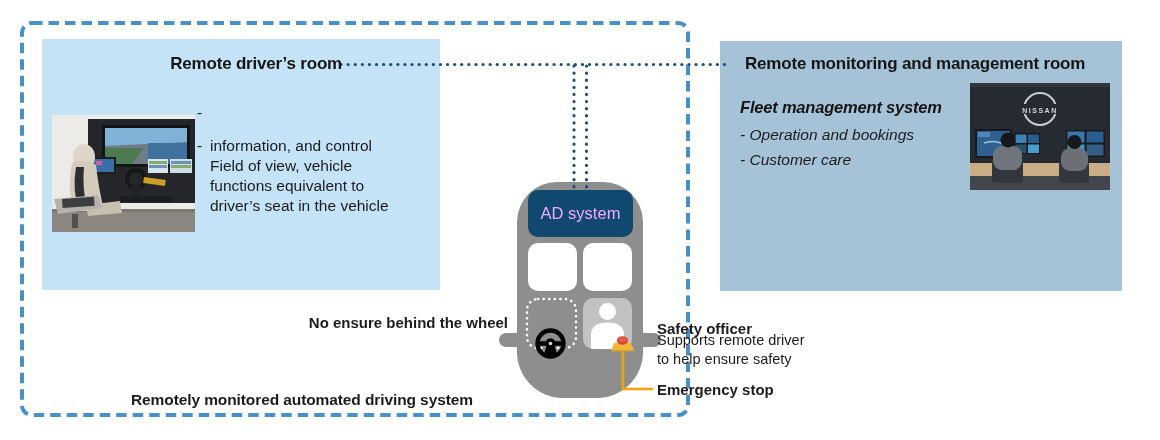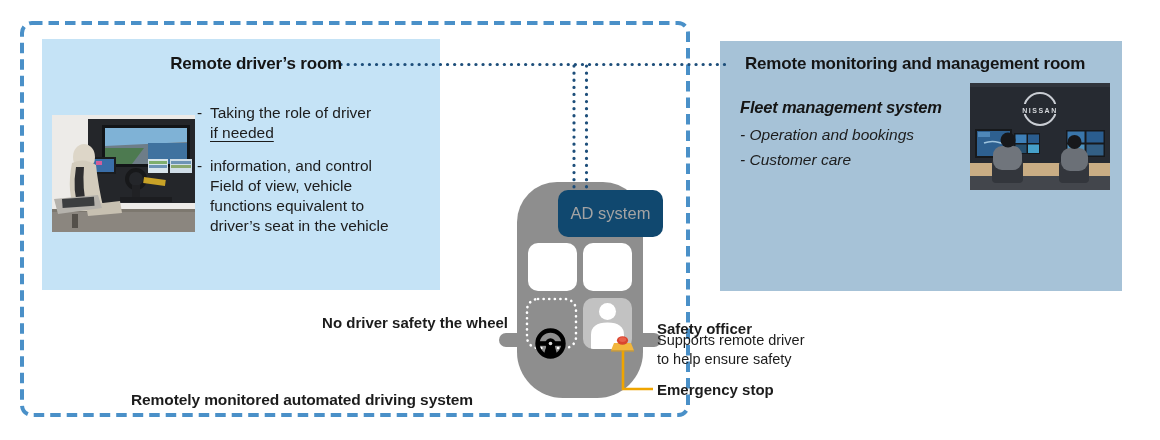--- a/index.html
+++ b/index.html
@@ -30,22 +30,22 @@
   
   .photo{z-index:2;display:block;}
   .sim-photo{left:52px;top:115px;}
   .room-photo{left:970px;top:83px;}
   
   .car-body{left:517px;top:182px;width:126px;height:216px;background:#8e8e8e;
     border-radius:40px 40px 46px 46px;z-index:2;}
   .mirror{width:19px;height:14px;background:#8e8e8e;top:333px;z-index:2;}
   .mirror-l{left:499px;border-radius:8px 0 0 8px;}
   .mirror-r{left:642px;border-radius:0 8px 8px 0;}
-  .ad-box{left:558px;top:190px;width:105px;height:47px;background:#10486f;border-radius:10px;
-    color:#a3a3a3;font-size:16.5px;display:flex;align-items:center;justify-content:center;z-index:2;}
+  .ad-box{left:528px;top:190px;width:105px;height:47px;background:#10486f;border-radius:10px;
+    color:#f0abfc;font-size:16.5px;display:flex;align-items:center;justify-content:center;z-index:2;}
   .seat{width:49px;height:48px;background:#ffffff;border-radius:10px;top:243px;z-index:2;}
   .seat-l{left:528px;}
   .seat-r{left:583px;}
   .person-seat{left:583px;top:298px;width:49px;height:51px;background:#c2c2c2;border-radius:10px;
     overflow:hidden;z-index:2;}
   .wheel-svg{left:534px;top:327px;width:33px;height:33px;z-index:3;}
   .estop-svg{left:610px;top:334px;width:25px;height:18px;z-index:4;}
   
   .lbl{z-index:4;}
   .no-driver{left:280px;top:314px;width:228px;text-align:right;font-weight:bold;font-size:15px;}
@@ -99,24 +99,20 @@
     <path d="M24,52 Q20,76 27,94 L35,94 Q30,72 32,52 Z" fill="#2e2e30"></path>
     <path d="M34,90 L68,86 L70,98 L36,101 Z" fill="#c7c0b1"></path>
     <path d="M2,84 L46,80 L50,93 L6,99 Z" fill="#b5b2ac"></path>
     <rect x="10" y="84" width="32" height="9" fill="#3c3e40" transform="rotate(-4 10 84)"></rect>
     <rect x="20" y="99" width="6" height="14" fill="#54504a"></rect>
   </svg>
 
   <div class="abs dr-bullets">
     <div class="bullet">
       <span class="dash">-</span>
-      <div>
-        <div>Taking the role of driver</div>
-        <div class="u">if needed</div>
-      </div>
     </div>
     <div class="bullet">
       <span class="dash">-</span>
       <div>
         <div>information, and control</div>
         <div>Field of view, vehicle</div>
         <div>functions equivalent to</div>
         <div>driver’s seat in the vehicle</div>
       </div>
     </div>
@@ -193,21 +189,21 @@
     <circle cx="16.5" cy="16.5" r="1.8" fill="#d9d9d9"></circle>
   </svg>
 
   <svg class="abs estop-svg" viewBox="0 0 25 18">
     <path d="M4,9 L21,9 L24,16.5 L1,16.5 Z" fill="#f2b63c"></path>
     <path d="M1,16.5 L24,16.5 L24,17.5 L1,17.5 Z" fill="#d99c1e"></path>
     <ellipse cx="12.5" cy="6.5" rx="5.6" ry="4.2" fill="#d9452f"></ellipse>
     <ellipse cx="12.5" cy="5.6" rx="3.6" ry="2.4" fill="#e8604a"></ellipse>
   </svg>
 
-  <div class="abs lbl no-driver">No driver safety the wheel</div>
+  <div class="abs lbl no-driver">No ensure behind the wheel</div>
   <div class="abs lbl safety-title">Safety officer</div>
   <div class="abs lbl safety-desc">
     <div>Supports remote driver</div>
     <div>to help ensure safety</div>
   </div>
   <div class="abs lbl emerg-lbl">Emergency stop</div>
   <div class="abs lbl caption">Remotely monitored automated driving system</div>
 
 </div>
 

